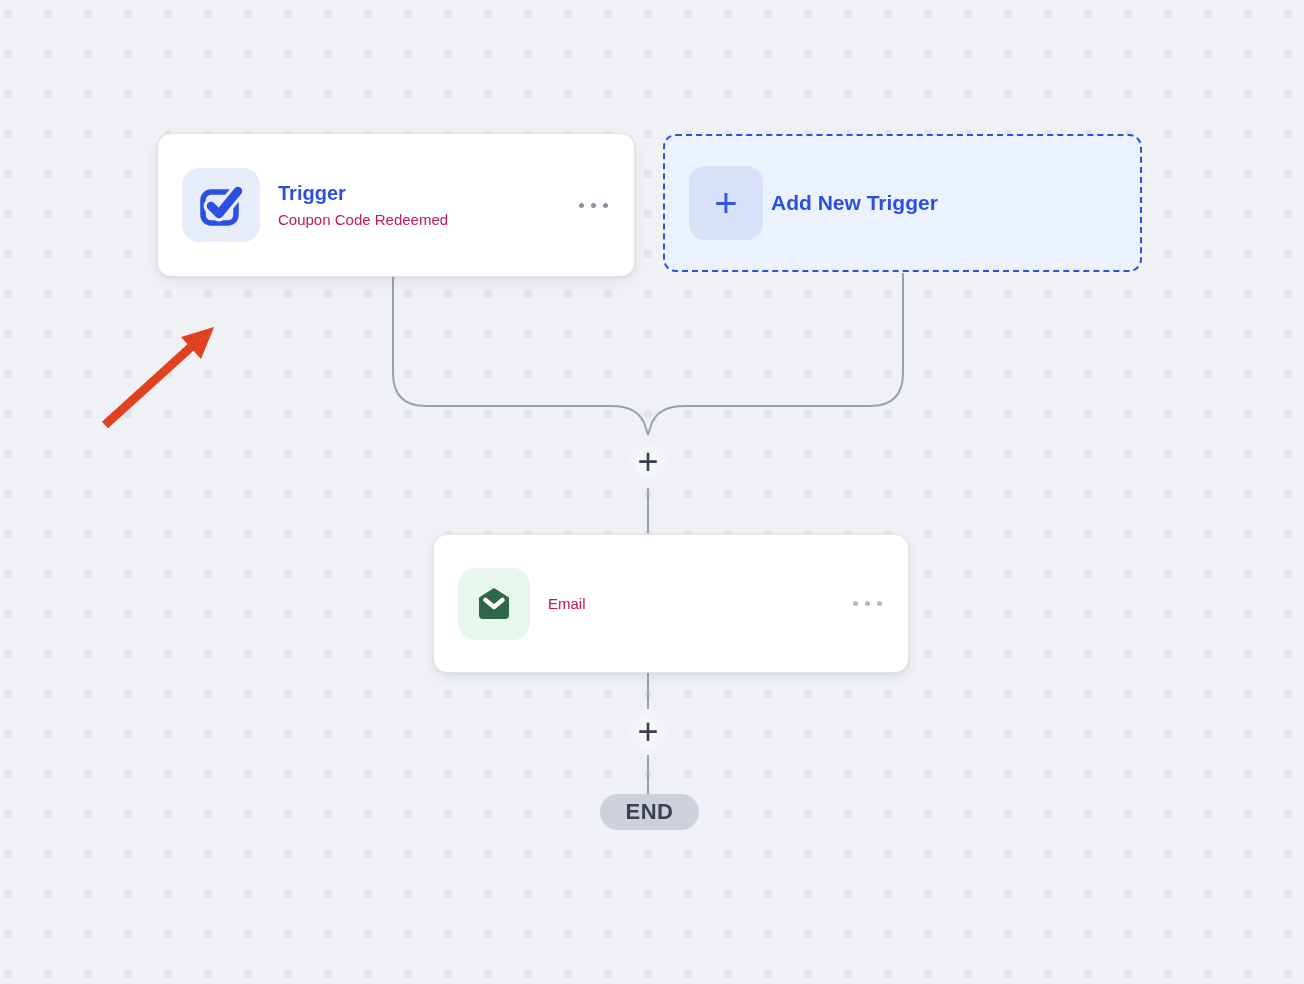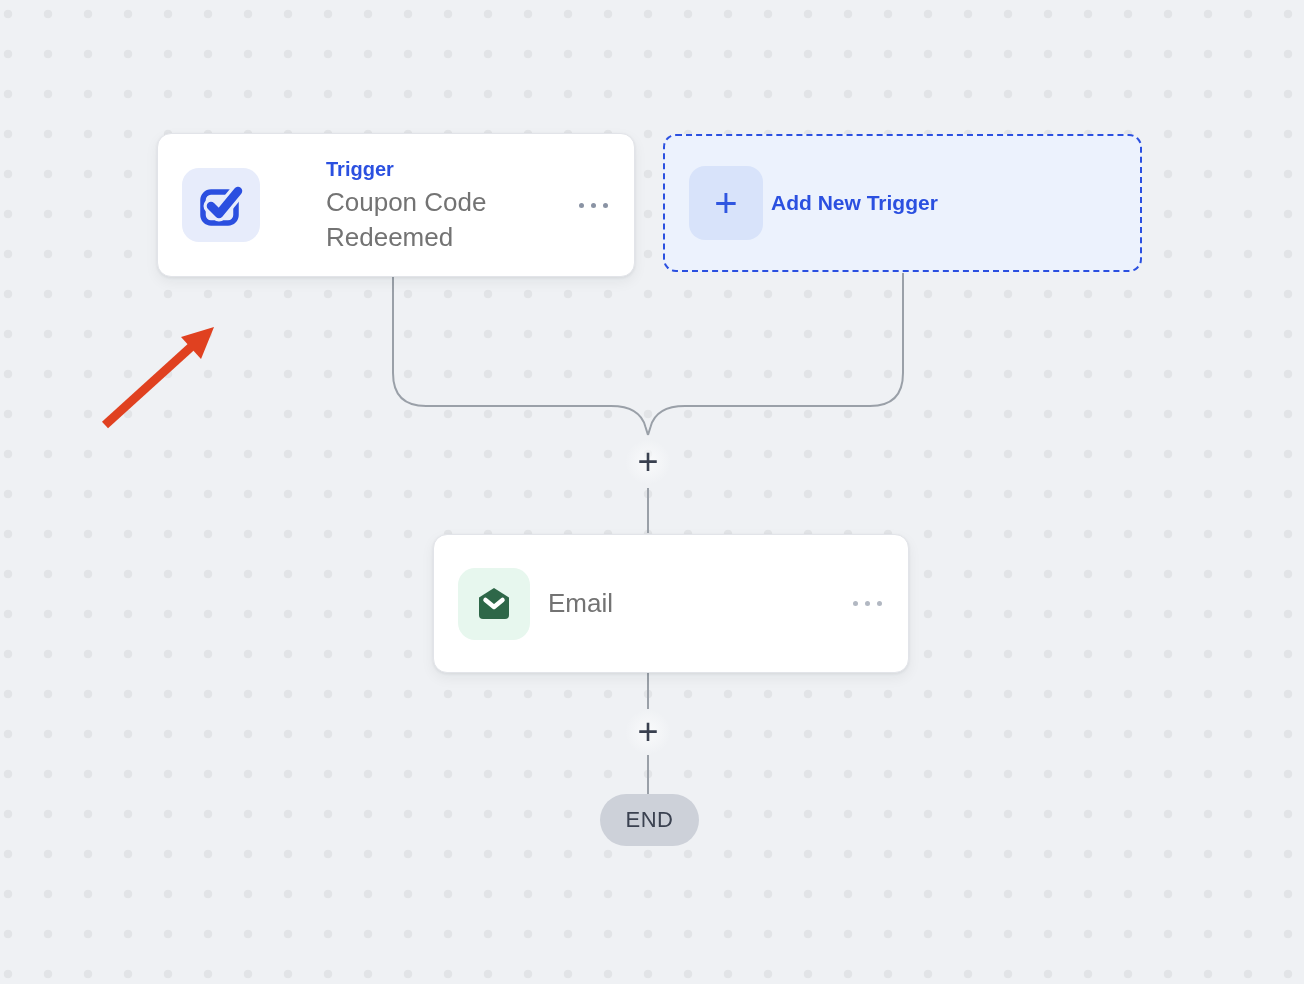--- a/index.html
+++ b/index.html
@@ -14,33 +14,33 @@
   .layer{position:absolute;left:0;top:0;width:1304px;height:984px;}
   svg.layer{pointer-events:none;}
 
   
   .node{
     position:absolute;display:flex;align-items:center;
     background:#ffffff;border:1px solid #e2e4e9;border-radius:14px;
     box-shadow:0 1px 3px rgba(23,28,42,.07),0 5px 14px rgba(23,28,42,.06);
     padding:0 26px 0 24px;box-sizing:border-box;
   }
-  .node-trigger{left:157px;top:133px;width:478px;height:144px;gap:48px;}
+  .node-trigger{left:157px;top:133px;width:478px;height:144px;}
   .node-email{left:433px;top:534px;width:476px;height:139px;}
 
   .icon-sq{
     flex:0 0 auto;display:flex;align-items:center;justify-content:center;
     border-radius:17px;
   }
   .trigger-icon-sq{width:78px;height:74px;background:#e7ecfb;}
   .email-icon-sq{width:72px;height:72px;background:#e7f7ee;}
 
   .node-text{margin-left:18px;display:flex;flex-direction:column;line-height:1.32;}
   .type-label{font-size:20px;font-weight:bold;color:#2b50e0;margin-bottom:3px;}
-  .node-title{font-size:26px;color:#737373;}
+  .node-title{font-size:15px;color:#be185d;}
 
   .dots{margin-left:auto;display:flex;gap:7px;align-items:center;cursor:pointer;}
   .dots i{width:5px;height:5px;border-radius:50%;background:#8a93a4;display:block;}
   .dots.light i{background:#b2b8c2;}
 
   
   .node-add{
     position:absolute;left:663px;top:134px;width:479px;height:138px;
     display:flex;align-items:center;box-sizing:border-box;
     background:#ecf2fd;border:2px dashed #2b50e0;border-radius:13px;
@@ -58,24 +58,24 @@
     position:absolute;width:46px;height:46px;display:flex;align-items:center;justify-content:center;
     color:#39404f;font-size:36px;font-weight:400;line-height:1;cursor:pointer;
     background:radial-gradient(circle,rgba(250,251,252,.95) 0%,rgba(250,251,252,0) 70%);
     transform:translate(-50%,-50%);
   }
   .plus-top{left:648px;top:462px;}
   .plus-bottom{left:648px;top:732px;}
 
   
   .end-pill{
-    position:absolute;left:600px;top:794px;width:99px;height:52px;
+    position:absolute;left:600px;top:794px;width:99px;height:36px;
     background:#cdd1d9;border-radius:26px;
     display:flex;align-items:center;justify-content:center;
-    font-size:22px;color:#3a4150;letter-spacing:.5px;
+    font-size:22px;color:#3a4150;letter-spacing:.5px;font-weight:bold;
   }
 </style>
 </head>
 <body>
 
 <svg class="layer" viewBox="0 0 1304 984" xmlns="http://www.w3.org/2000/svg">
 
   <path d="M393 277 L393 373 Q393 406 426 406 L611 406 Q640 406 645.5 427 L648 435" fill="none" stroke="#9aa0a8" stroke-width="2"></path>
 
   <path d="M903 273 L903 373 Q903 406 870 406 L685 406 Q656 406 650.5 427 L648 435" fill="none" stroke="#9aa0a8" stroke-width="2"></path>

